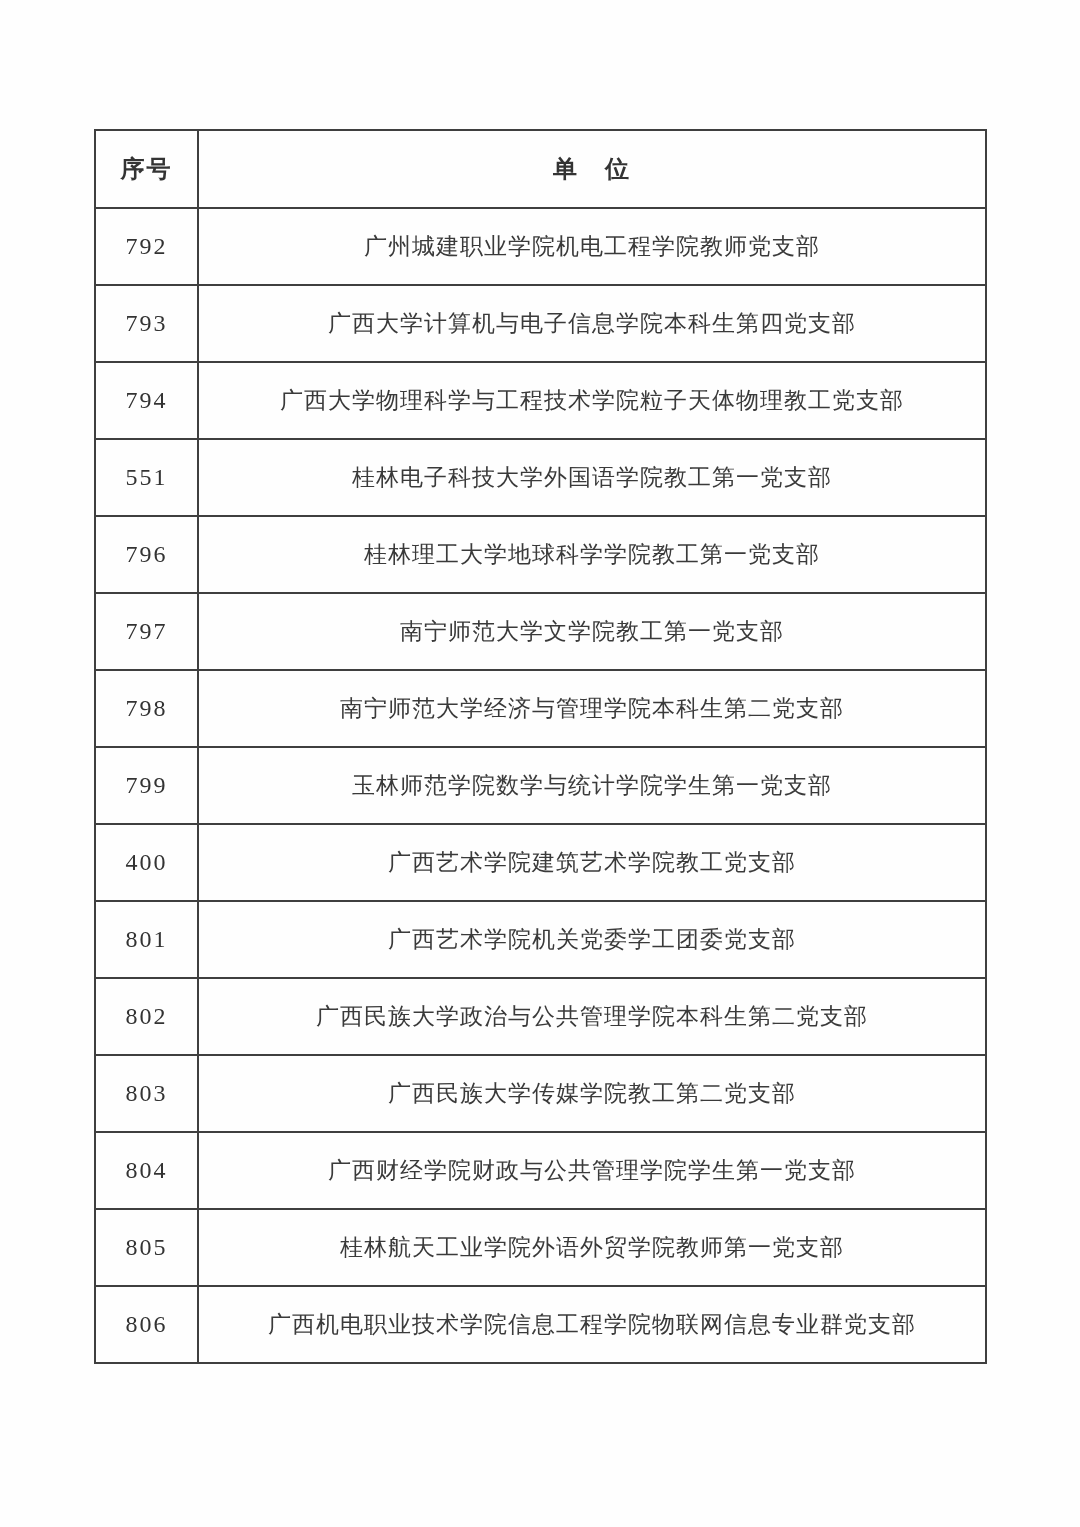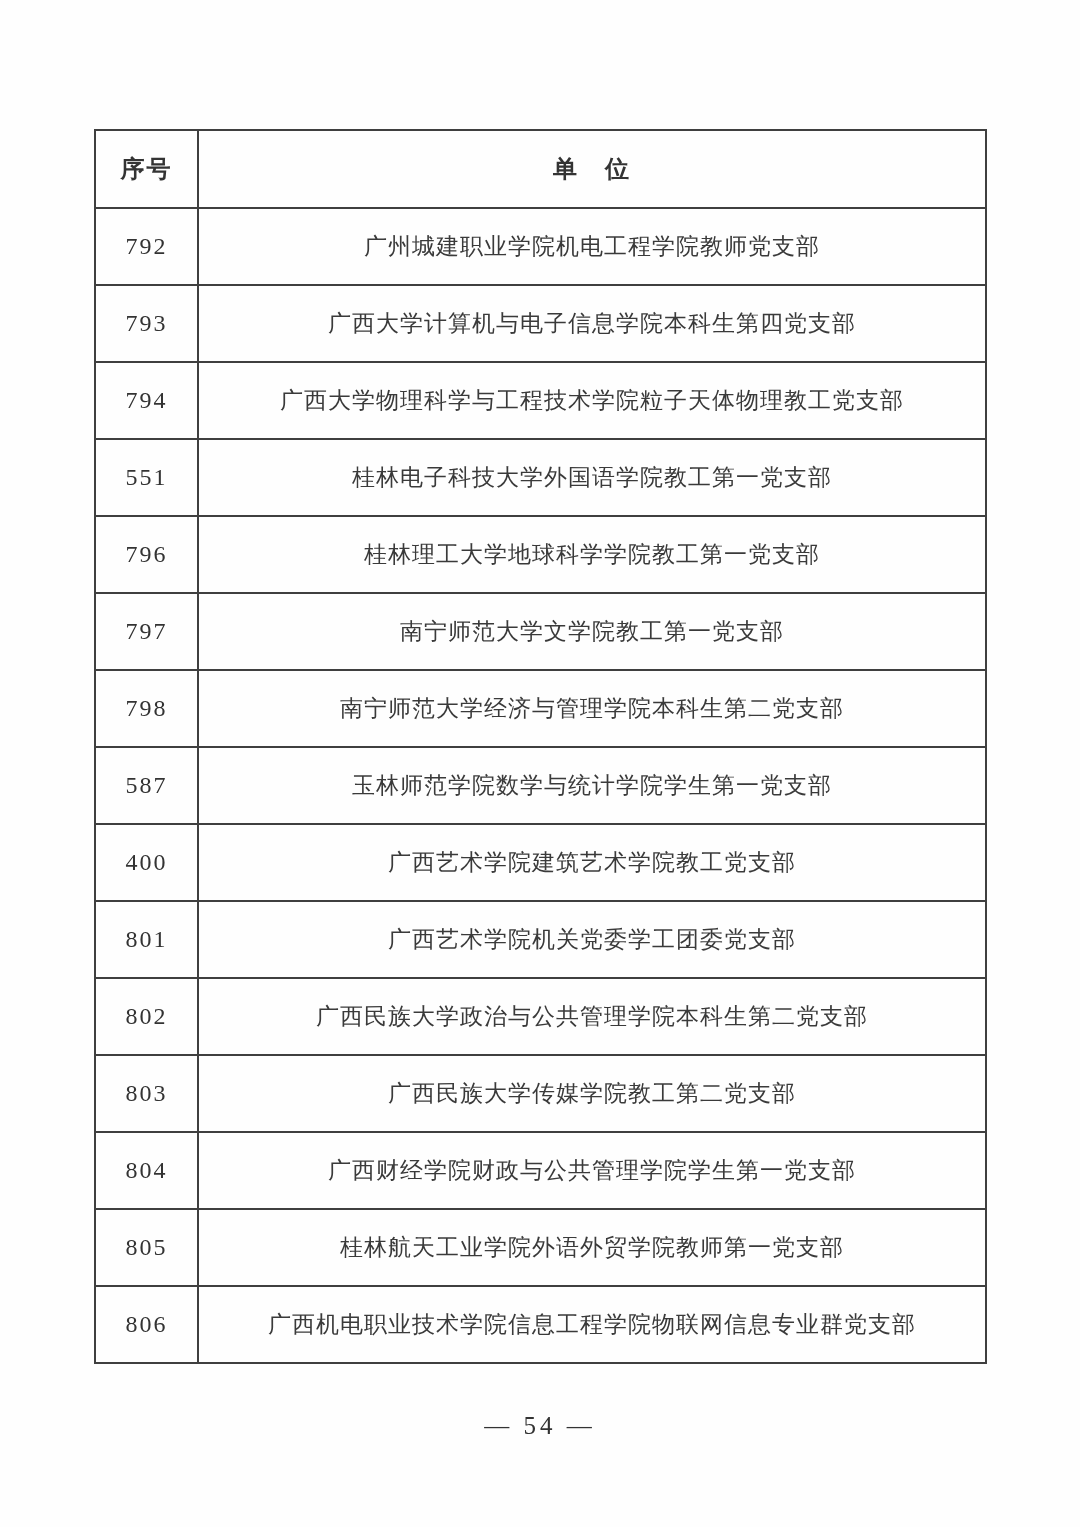--- a/index.html
+++ b/index.html
@@ -107,21 +107,21 @@
         </tr>
         <tr>
           <td class="cell-no">797</td>
           <td class="cell-unit">南宁师范大学文学院教工第一党支部</td>
         </tr>
         <tr>
           <td class="cell-no">798</td>
           <td class="cell-unit">南宁师范大学经济与管理学院本科生第二党支部</td>
         </tr>
         <tr>
-          <td class="cell-no">587</td>
+          <td class="cell-no">799</td>
           <td class="cell-unit">玉林师范学院数学与统计学院学生第一党支部</td>
         </tr>
         <tr>
           <td class="cell-no">400</td>
           <td class="cell-unit">广西艺术学院建筑艺术学院教工党支部</td>
         </tr>
         <tr>
           <td class="cell-no">801</td>
           <td class="cell-unit">广西艺术学院机关党委学工团委党支部</td>
         </tr>
@@ -141,15 +141,14 @@
           <td class="cell-no">805</td>
           <td class="cell-unit">桂林航天工业学院外语外贸学院教师第一党支部</td>
         </tr>
         <tr>
           <td class="cell-no">806</td>
           <td class="cell-unit">广西机电职业技术学院信息工程学院物联网信息专业群党支部</td>
         </tr>
       </tbody>
   </table>
 
-  <div class="page-footer">— 54 —</div>
 
 </div>
 
 </body></html>

